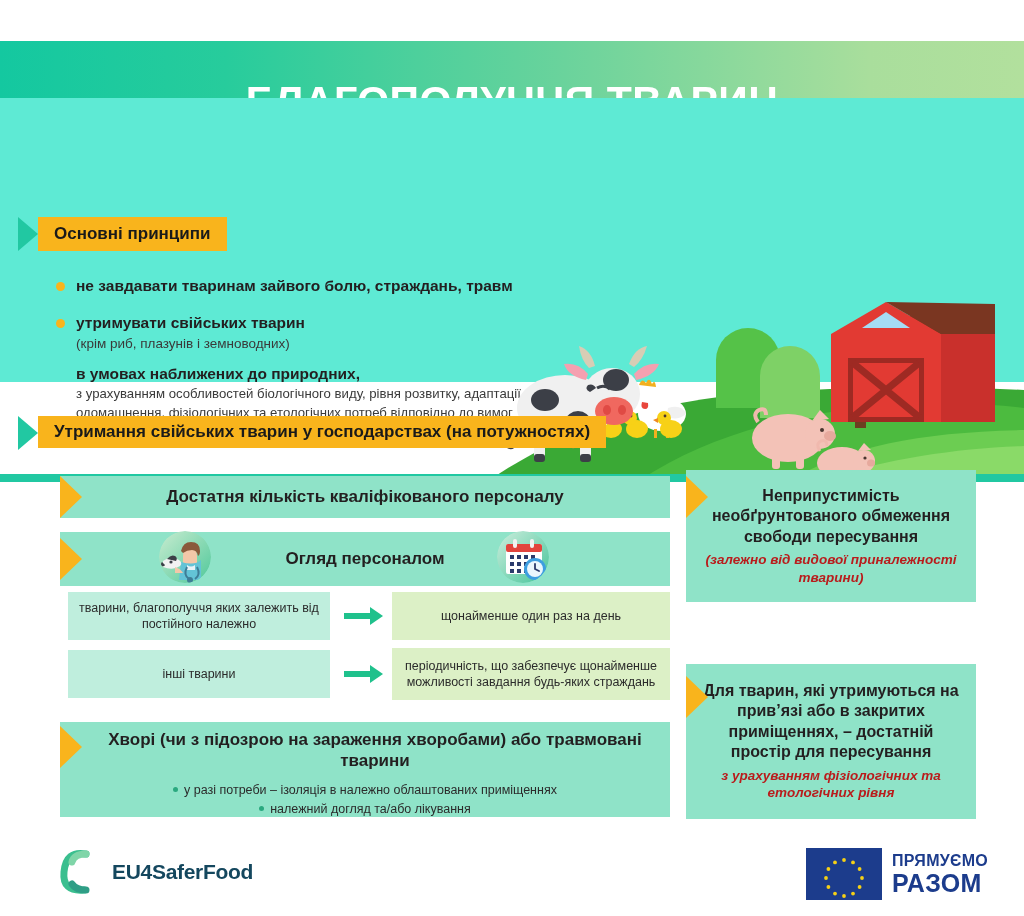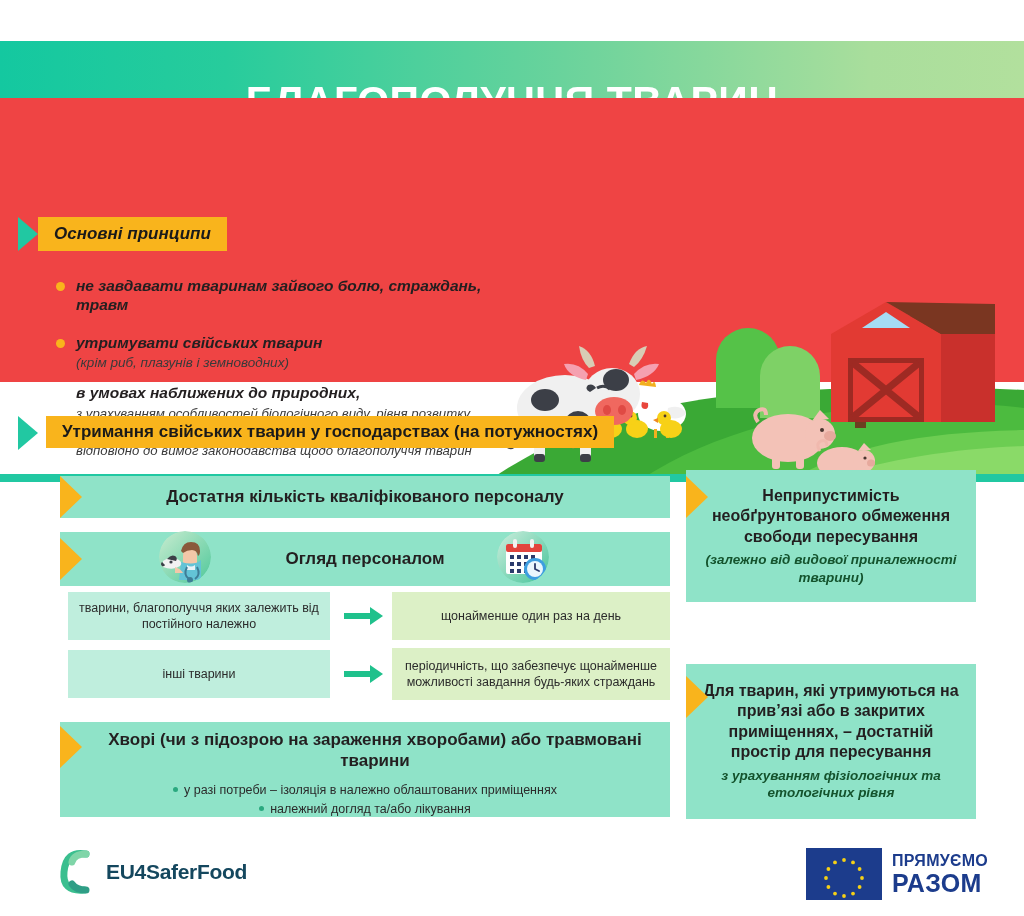--- a/index.html
+++ b/index.html
@@ -36,22 +36,21 @@
     text-align: center;
     line-height: 1;
   }
 
   
   .section1 {
     position: absolute;
     left: 0; top: 98px;
     width: 1024px;
     height: 284px;
-    background: #ef4444;
-    font-style: italic;
+    background: #5eead4;
   }
 
   .tag-row {
     position: absolute;
     display: flex;
     align-items: stretch;
   }
   .tag-arrow {
     width: 0; height: 0;
     border-top: 17px solid transparent;
@@ -122,21 +121,21 @@
   }
 
   .divider-band {
     position: absolute;
     left: 0; top: 376px;
     width: 1024px; height: 8px;
     background: #21c8a2;
   }
 
   
-  #tag-keeping { left: 18px; top: 416px; gap: 8px; }
+  #tag-keeping { left: 18px; top: 416px; }
   #tag-keeping .tag-box { height: 32px; font-size: 17px; }
 
   .panel {
     position: absolute;
     box-sizing: border-box;
   }
   .teal-band {
     background: #8fe3c8;
   }
   .teal-soft {
@@ -226,41 +225,41 @@
     display: inline-block;
     width: 5px; height: 5px;
     border-radius: 50%;
     background: #2aa97f;
     vertical-align: middle;
     margin-right: 6px;
     margin-bottom: 2px;
   }
 
   .panel-title-sm { font-size: 16px; font-weight: bold; line-height: 1.28; text-align: center; color: #231f20; }
-  .panel-italic  { font-size: 13.5px; font-style: italic; font-weight: bold; line-height: 1.3; text-align: center; color: #14532d; margin-top: 4px; }
+  .panel-italic  { font-size: 13.5px; font-style: italic; font-weight: bold; line-height: 1.3; text-align: center; color: #b91c1c; margin-top: 4px; }
 
   
   .footer {
     position: absolute;
     left: 0; top: 836px;
     width: 1024px; height: 80px;
     background: #ffffff;
   }
   .logo-eu4 {
     position: absolute;
     left: 56px; top: 10px;
     display: flex;
     align-items: center;
   }
   .logo-eu4-text {
     font-size: 21px;
     font-weight: bold;
     color: #14475e;
     letter-spacing: -0.3px;
-    margin-left: 10px;
+    margin-left: 16px;
   }
   .logo-together {
     position: absolute;
     left: 806px; top: 12px;
     display: flex;
     align-items: center;
   }
   .eu-flag { width: 76px; height: 52px; background: #1c3c8c; flex: 0 0 76px; }
   .together-text {
     margin-left: 10px;

